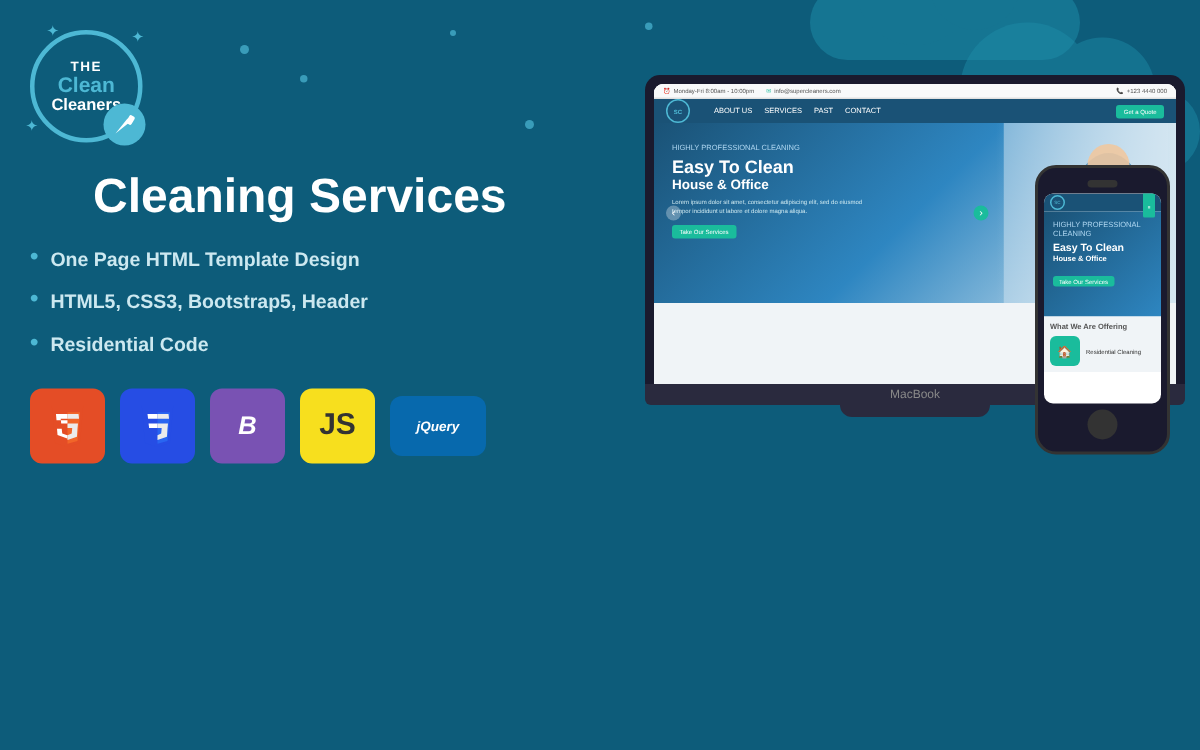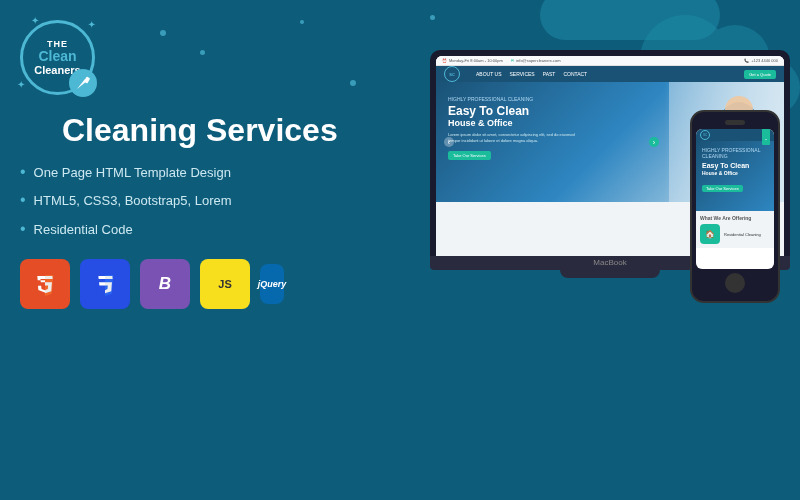--- a/index.html
+++ b/index.html
@@ -158,20 +158,21 @@
       margin-bottom: 20px;
     }
     .features-list li {
       color: #cce8f0;
       font-size: 13px;
       margin-bottom: 10px;
       display: flex;
       align-items: flex-start;
       gap: 8px;
       line-height: 1.4;
+      font-weight: bold;
     }
     .features-list li::before {
       content: '•';
       color: #4db8d4;
       font-size: 16px;
       line-height: 1;
       flex-shrink: 0;
     }
 
     
@@ -187,21 +188,21 @@
       border-radius: 8px;
       display: flex;
       align-items: center;
       justify-content: center;
       font-weight: 900;
       font-size: 14px;
     }
     .badge-html { background: #e44d26; color: #fff; font-size: 13px; }
     .badge-css { background: #264de4; color: #fff; font-size: 13px; }
     .badge-bs { background: #7952b3; color: #fff; font-size: 17px; }
-    .badge-js { background: #f7df1e; color: #333; font-size: 11px; }
+    .badge-js { background: #f7df1e; color: #333; font-size: 20px; }
 
     
     .right-panel {
       position: absolute;
       right: 0; top: 0;
       width: 460px;
       height: 500px;
       display: flex;
       align-items: center;
       justify-content: center;
@@ -446,21 +447,21 @@
     .preview-contact-item {
       font-size: 4px;
       color: #555;
       display: flex;
       align-items: center;
       gap: 2px;
     }
 
     
     .jquery-wave {
-      width: 24px;
+      width: 64px;
       height: 40px;
       display: flex;
       align-items: center;
       justify-content: center;
       background: #0769ad;
       border-radius: 8px;
     }
     .jquery-wave span {
       color: #fff;
       font-style: italic;
@@ -508,21 +509,21 @@
     <h1>
       <span>Cleaning Services</span>
     </h1>
   </div>
 
   <ul class="features-list">
     <li>
       <span>One Page HTML Template Design</span>
     </li>
     <li>
-      <span>HTML5, CSS3, Bootstrap5, Lorem</span>
+      <span>HTML5, CSS3, Bootstrap5, Header</span>
     </li>
     <li>
       <span>Residential Code</span>
     </li>
   </ul>
 
   <div class="tech-badges">
     <div class="badge badge-html">
       <svg width="28" height="28" viewBox="0 0 32 32">
         <polygon points="4,0 28,0 25.6,28.8 16,32 6.4,28.8" fill="#e44d26"></polygon>

